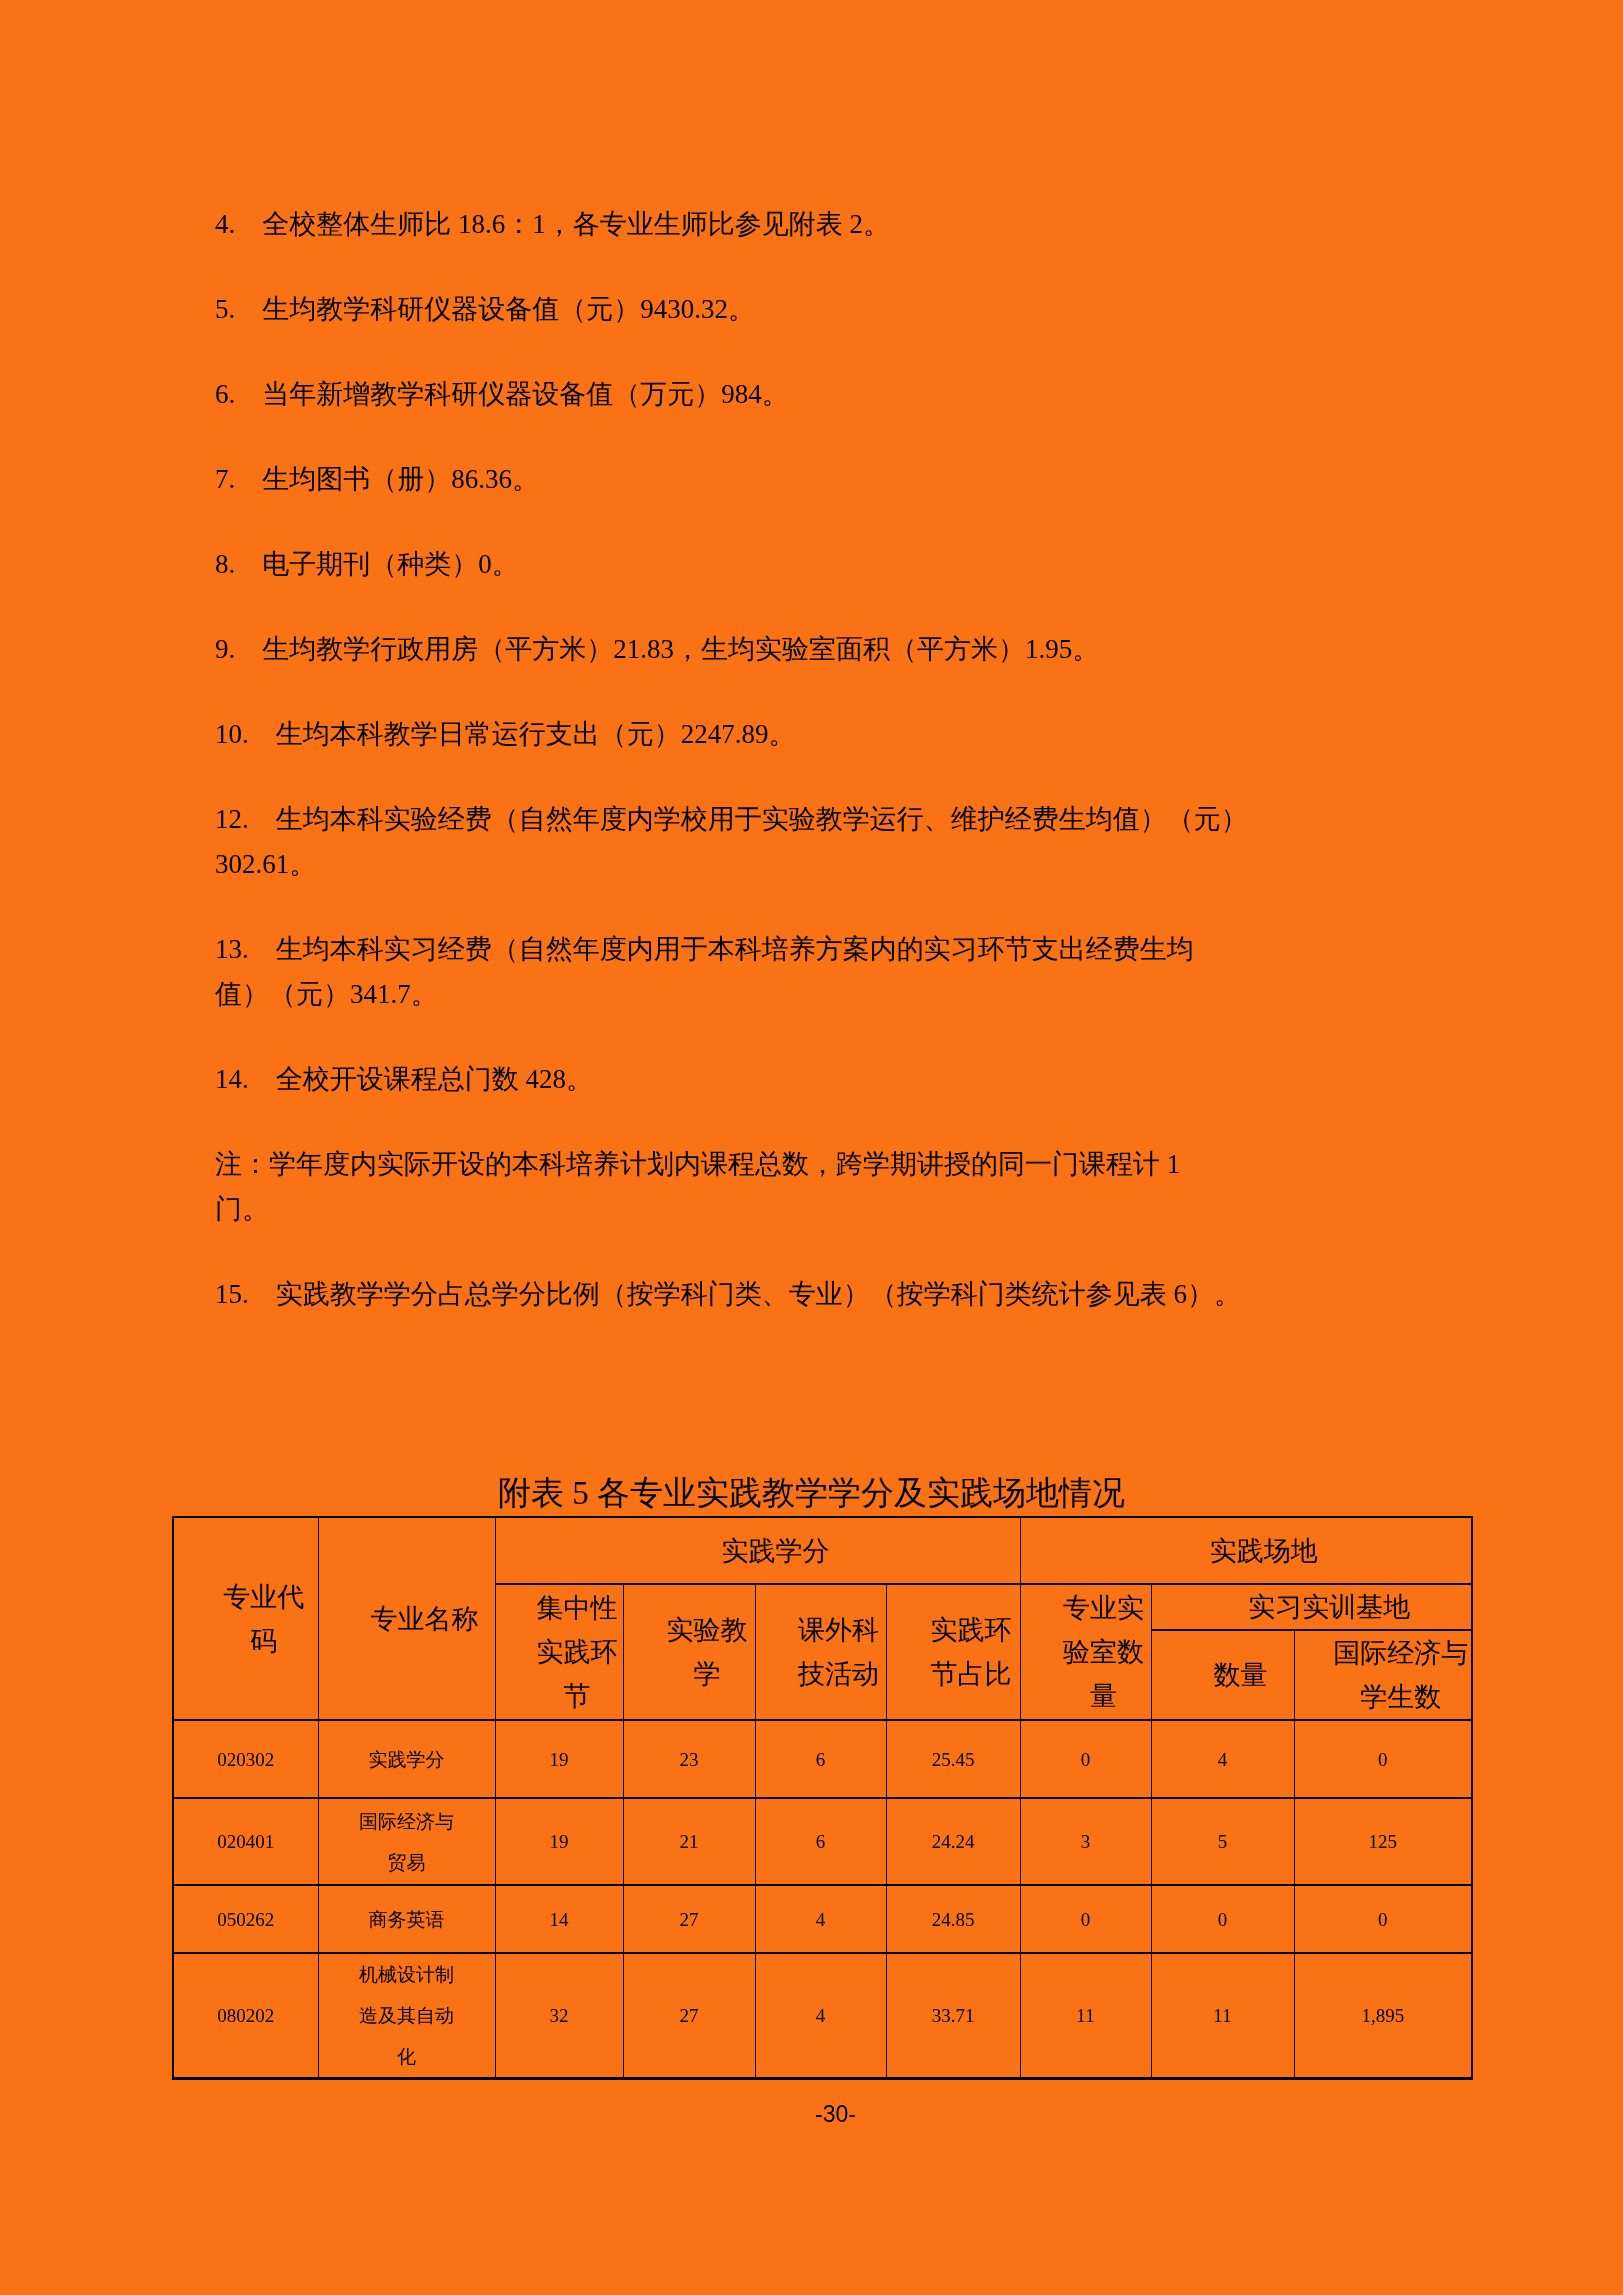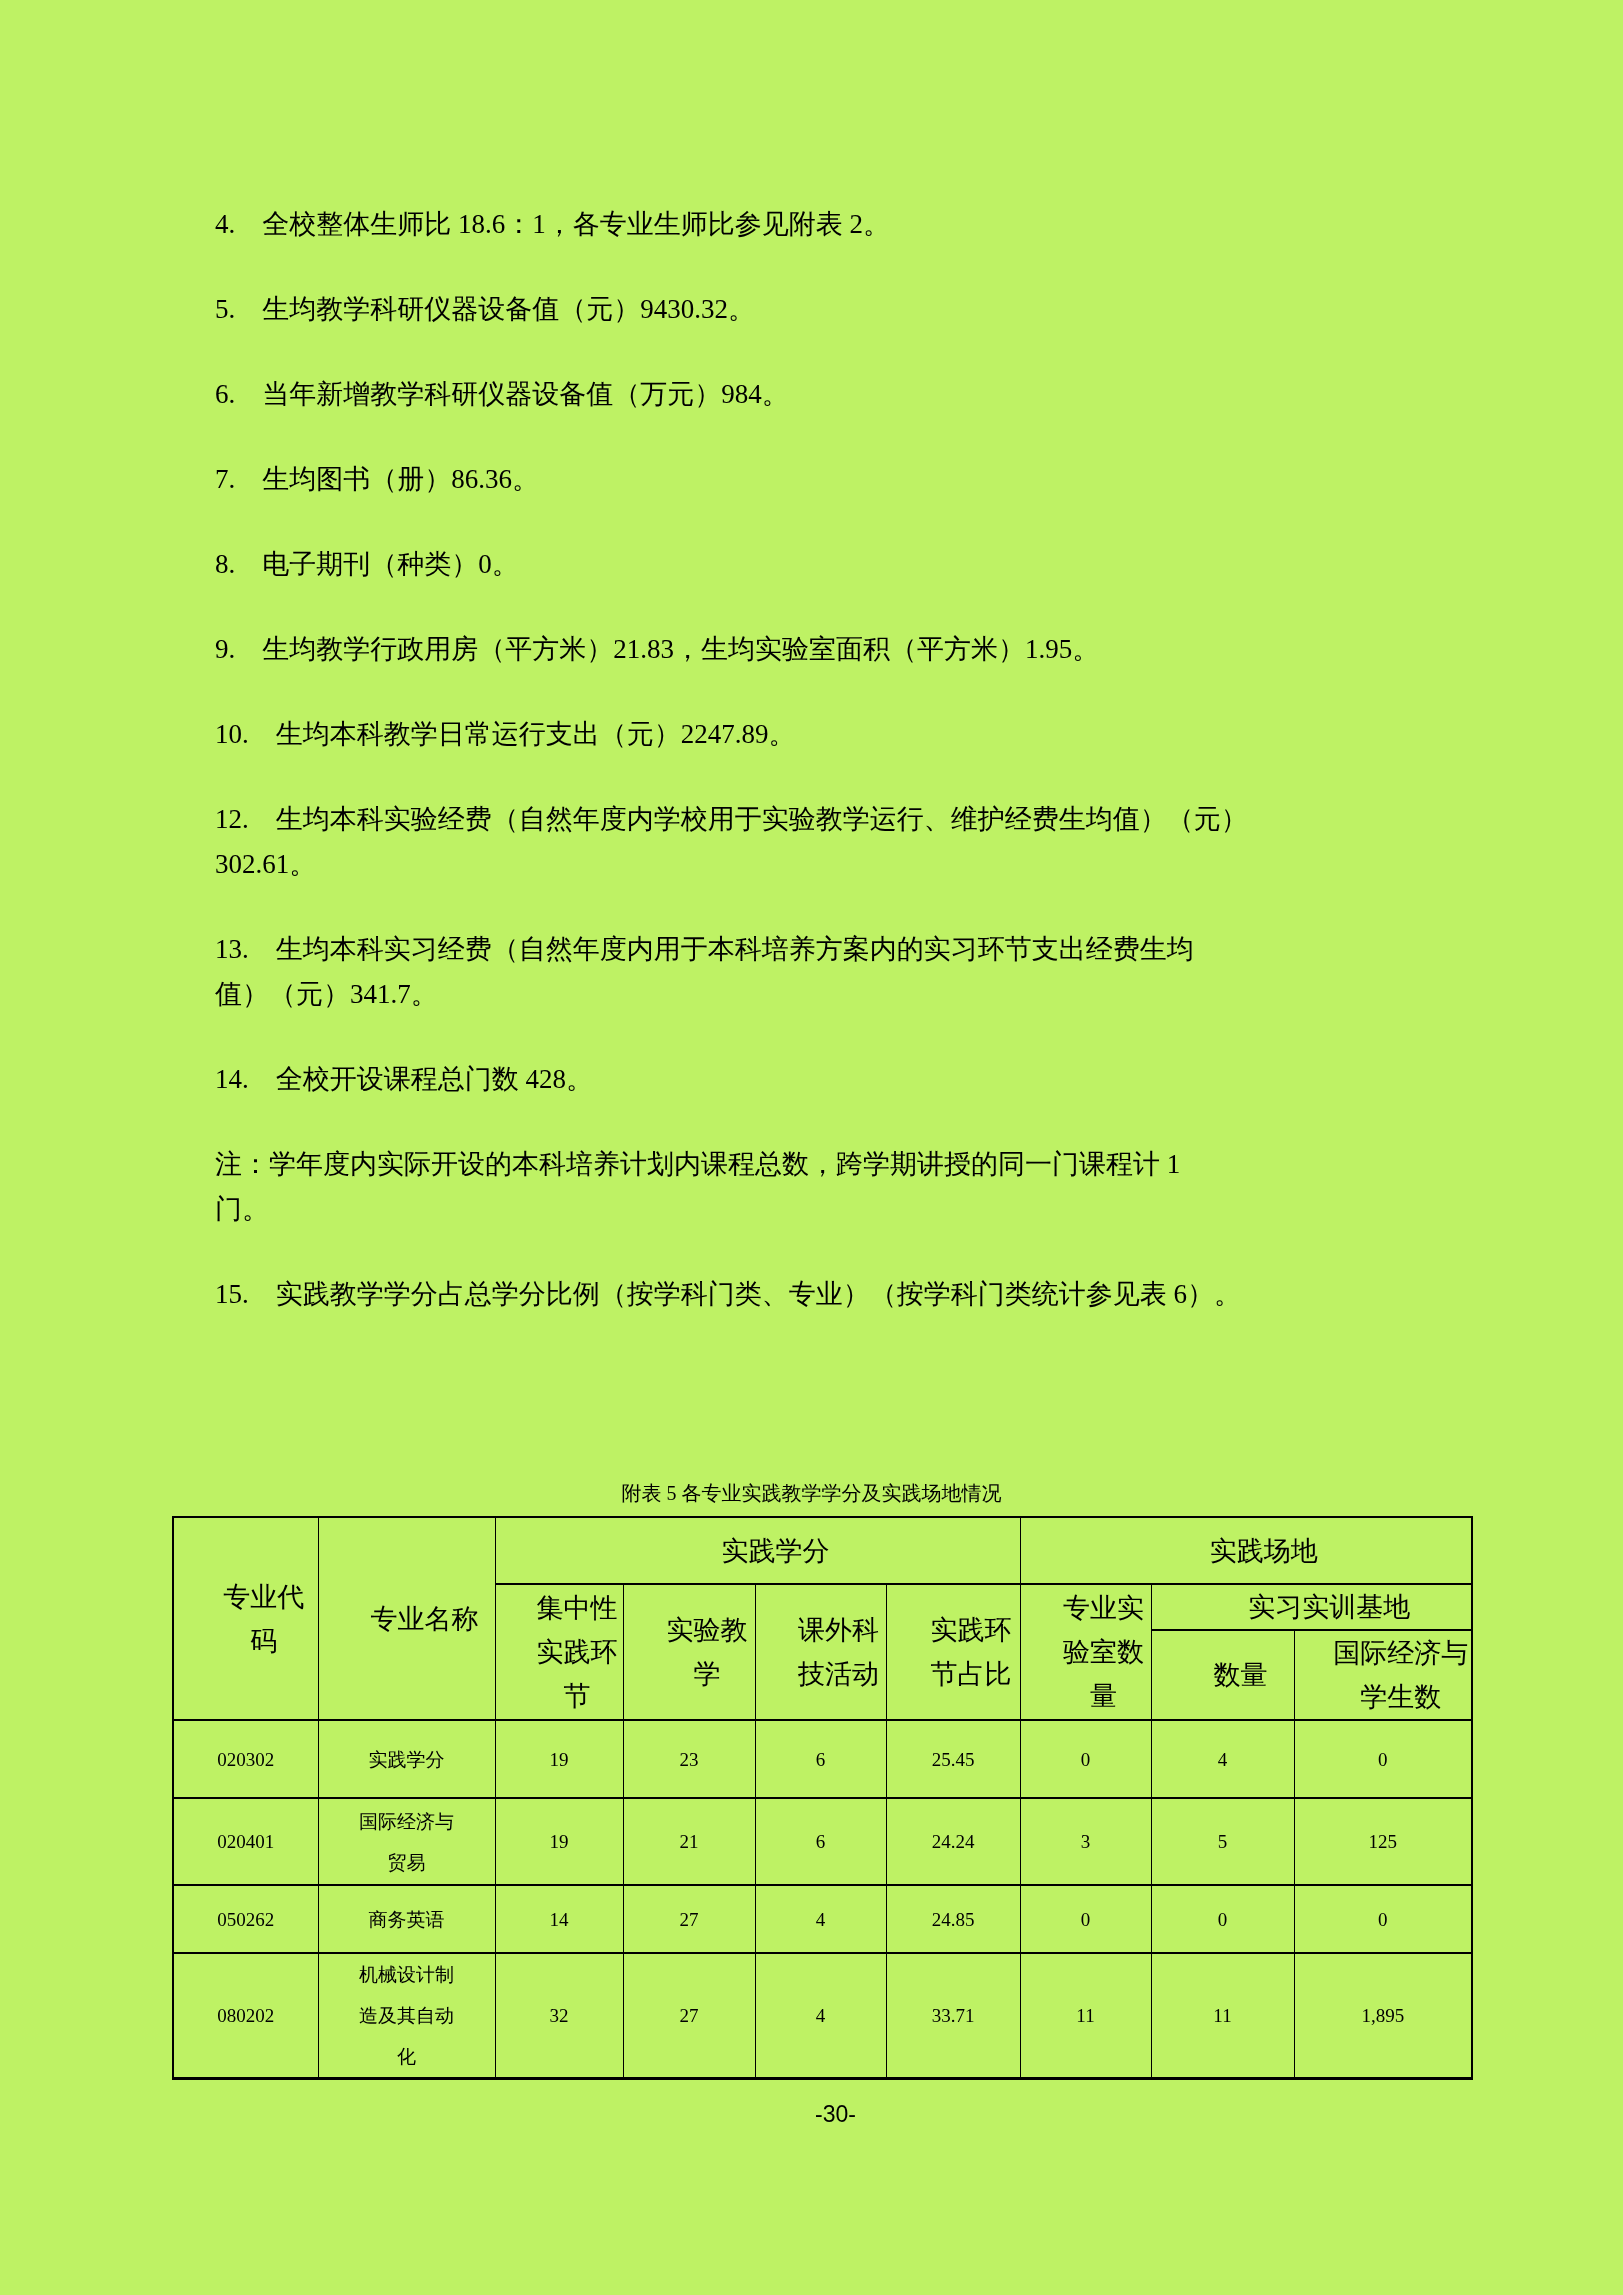--- a/index.html
+++ b/index.html
@@ -5,21 +5,21 @@
   html, body {
     margin: 0;
     padding: 0;
     background: #e8e8e8;
   }
   .page {
     position: relative;
     width: 1623px;
     height: 2295px;
     margin: 0 auto;
-    background: #bef264;
+    background: #f97316;
     color: #000000;
     font-family: "Liberation Serif", "DejaVu Serif", serif;
     overflow: hidden;
   }
   .content {
     position: absolute;
     left: 215px;
     top: 202px;
     width: 1237px;
   }
@@ -29,21 +29,21 @@
     margin: 0 0 40px 0;
     white-space: pre-line;
     text-align: left;
   }
   .table-title {
     position: absolute;
     left: 0;
     top: 1471px;
     width: 100%;
     text-align: center;
-    font-size: 20px;
+    font-size: 33px;
     line-height: 45px;
   }
   table.stats {
     position: absolute;
     left: 172px;
     top: 1516px;
     width: 1299px;
     border-collapse: collapse;
     table-layout: fixed;
     border: 2px solid #000;

